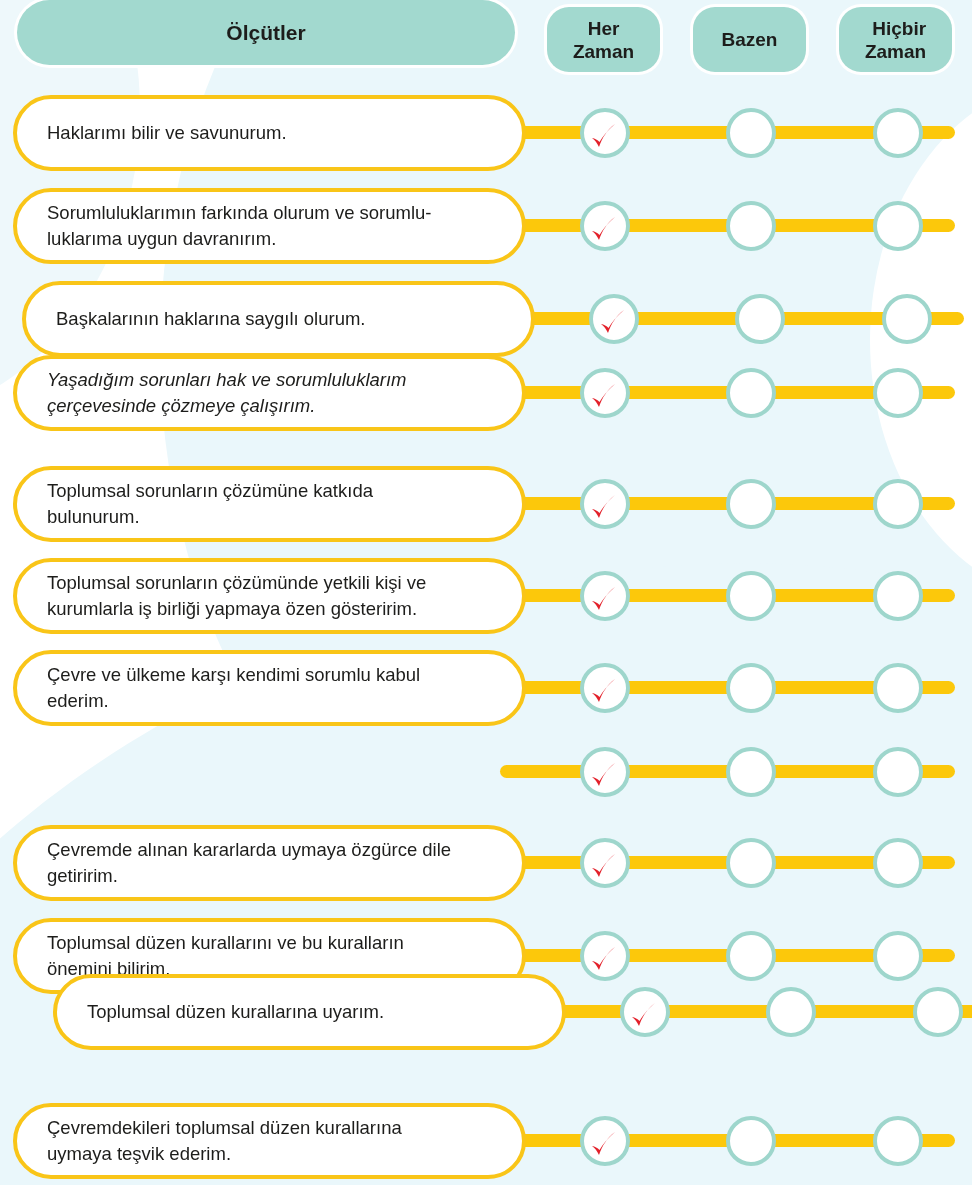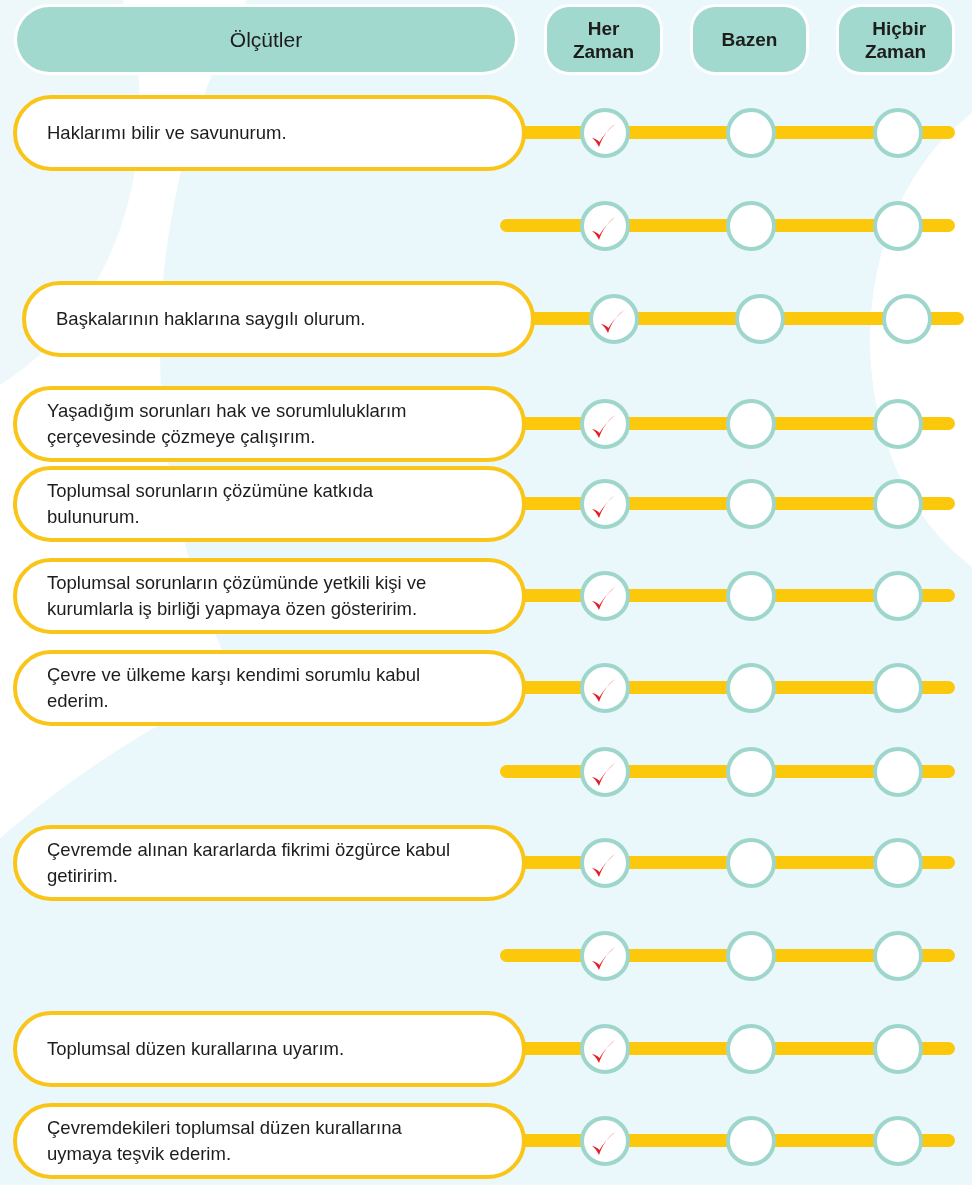--- a/index.html
+++ b/index.html
@@ -20,24 +20,24 @@
     .bg-wave-3 {
       position: absolute; left: -380px; top: -200px; width: 520px; height: 620px;
       border-radius: 50%; background: #eef8fb;
     }
     .bg-cut {
       position: absolute; left: 870px; top: 80px; width: 400px; height: 520px;
       border-radius: 50%; background: #ffffff;
     }
 
     .header-main {
-      position: absolute; left: 17px; top: 7px; width: 498px; height: 65px;
+      position: absolute; left: 17px; top: 0; width: 498px; height: 65px;
       background: #a2d9cf; border-radius: 33px; z-index: 2;
       display: flex; align-items: center; justify-content: center;
-      font-weight: normal; font-size: 21px; color: #1d1d1b;
+      font-weight: bold; font-size: 21px; color: #1d1d1b;
       box-shadow: 0 0 0 3px #ffffff;
     }
     .col-head {
       position: absolute; top: 7px; width: 113px; height: 65px;
       background: #a2d9cf; border-radius: 22px; z-index: 2;
       display: flex; align-items: center; justify-content: center; text-align: center;
       font-weight: bold; font-size: 19px; line-height: 23px; color: #1d1d1b;
       box-shadow: 0 0 0 3px #ffffff;
     }
     .col-head span { white-space: pre-line; }
@@ -96,20 +96,24 @@
       <div class="circle" style="left:580px;">
         <svg viewBox="0 0 30 30">
           <path d="M4 17 C7 19 9 22 11 26 C14 17 19 9 27 3 C20 9 15 15 11.5 21 C9.5 19 7 17.5 4 17 Z" fill="#e3202a"></path>
         </svg>
       </div>
       <div class="circle" style="left:726px;"></div>
       <div class="circle" style="left:873px;"></div>
     </div>
     <div class="row" style="top: 188px;">
       <div class="bar"></div>
+      <div class="pill">
+        <span>Sorumluluklarımın farkında olurum ve sorumlu-
+luklarıma uygun davranırım.</span>
+      </div>
       <div class="circle" style="left:580px;">
         <svg viewBox="0 0 30 30">
           <path d="M4 17 C7 19 9 22 11 26 C14 17 19 9 27 3 C20 9 15 15 11.5 21 C9.5 19 7 17.5 4 17 Z" fill="#e3202a"></path>
         </svg>
       </div>
       <div class="circle" style="left:726px;"></div>
       <div class="circle" style="left:873px;"></div>
     </div>
     <div class="row" style="top: 281px; margin-left: 9px;">
       <div class="bar"></div>
@@ -117,21 +121,21 @@
         <span>Başkalarının haklarına saygılı olurum.</span>
       </div>
       <div class="circle" style="left:580px;">
         <svg viewBox="0 0 30 30">
           <path d="M4 17 C7 19 9 22 11 26 C14 17 19 9 27 3 C20 9 15 15 11.5 21 C9.5 19 7 17.5 4 17 Z" fill="#e3202a"></path>
         </svg>
       </div>
       <div class="circle" style="left:726px;"></div>
       <div class="circle" style="left:873px;"></div>
     </div>
-    <div class="row" style="top: 386px;">
+    <div class="row" style="top: 355px; font-style: italic;">
       <div class="bar"></div>
       <div class="pill">
         <span>Yaşadığım sorunları hak ve sorumluluklarım
 çerçevesinde çözmeye çalışırım.</span>
       </div>
       <div class="circle" style="left:580px;">
         <svg viewBox="0 0 30 30">
           <path d="M4 17 C7 19 9 22 11 26 C14 17 19 9 27 3 C20 9 15 15 11.5 21 C9.5 19 7 17.5 4 17 Z" fill="#e3202a"></path>
         </svg>
       </div>
@@ -186,42 +190,46 @@
         <svg viewBox="0 0 30 30">
           <path d="M4 17 C7 19 9 22 11 26 C14 17 19 9 27 3 C20 9 15 15 11.5 21 C9.5 19 7 17.5 4 17 Z" fill="#e3202a"></path>
         </svg>
       </div>
       <div class="circle" style="left:726px;"></div>
       <div class="circle" style="left:873px;"></div>
     </div>
     <div class="row" style="top: 825px;">
       <div class="bar"></div>
       <div class="pill">
-        <span>Çevremde alınan kararlarda fikrimi özgürce kabul
+        <span>Çevremde alınan kararlarda uymaya özgürce dile
 getiririm.</span>
       </div>
       <div class="circle" style="left:580px;">
         <svg viewBox="0 0 30 30">
           <path d="M4 17 C7 19 9 22 11 26 C14 17 19 9 27 3 C20 9 15 15 11.5 21 C9.5 19 7 17.5 4 17 Z" fill="#e3202a"></path>
         </svg>
       </div>
       <div class="circle" style="left:726px;"></div>
       <div class="circle" style="left:873px;"></div>
     </div>
     <div class="row" style="top: 918px;">
       <div class="bar"></div>
-      <div class="circle" style="left:580px;">
-        <svg viewBox="0 0 30 30">
-          <path d="M4 17 C7 19 9 22 11 26 C14 17 19 9 27 3 C20 9 15 15 11.5 21 C9.5 19 7 17.5 4 17 Z" fill="#e3202a"></path>
-        </svg>
-      </div>
-      <div class="circle" style="left:726px;"></div>
-      <div class="circle" style="left:873px;"></div>
-    </div>
-    <div class="row" style="top: 1011px;">
+      <div class="pill">
+        <span>Toplumsal düzen kurallarını ve bu kuralların
+önemini bilirim.</span>
+      </div>
+      <div class="circle" style="left:580px;">
+        <svg viewBox="0 0 30 30">
+          <path d="M4 17 C7 19 9 22 11 26 C14 17 19 9 27 3 C20 9 15 15 11.5 21 C9.5 19 7 17.5 4 17 Z" fill="#e3202a"></path>
+        </svg>
+      </div>
+      <div class="circle" style="left:726px;"></div>
+      <div class="circle" style="left:873px;"></div>
+    </div>
+    <div class="row" style="top: 974px; margin-left: 40px;">
       <div class="bar"></div>
       <div class="pill">
         <span>Toplumsal düzen kurallarına uyarım.</span>
       </div>
       <div class="circle" style="left:580px;">
         <svg viewBox="0 0 30 30">
           <path d="M4 17 C7 19 9 22 11 26 C14 17 19 9 27 3 C20 9 15 15 11.5 21 C9.5 19 7 17.5 4 17 Z" fill="#e3202a"></path>
         </svg>
       </div>
       <div class="circle" style="left:726px;"></div>

